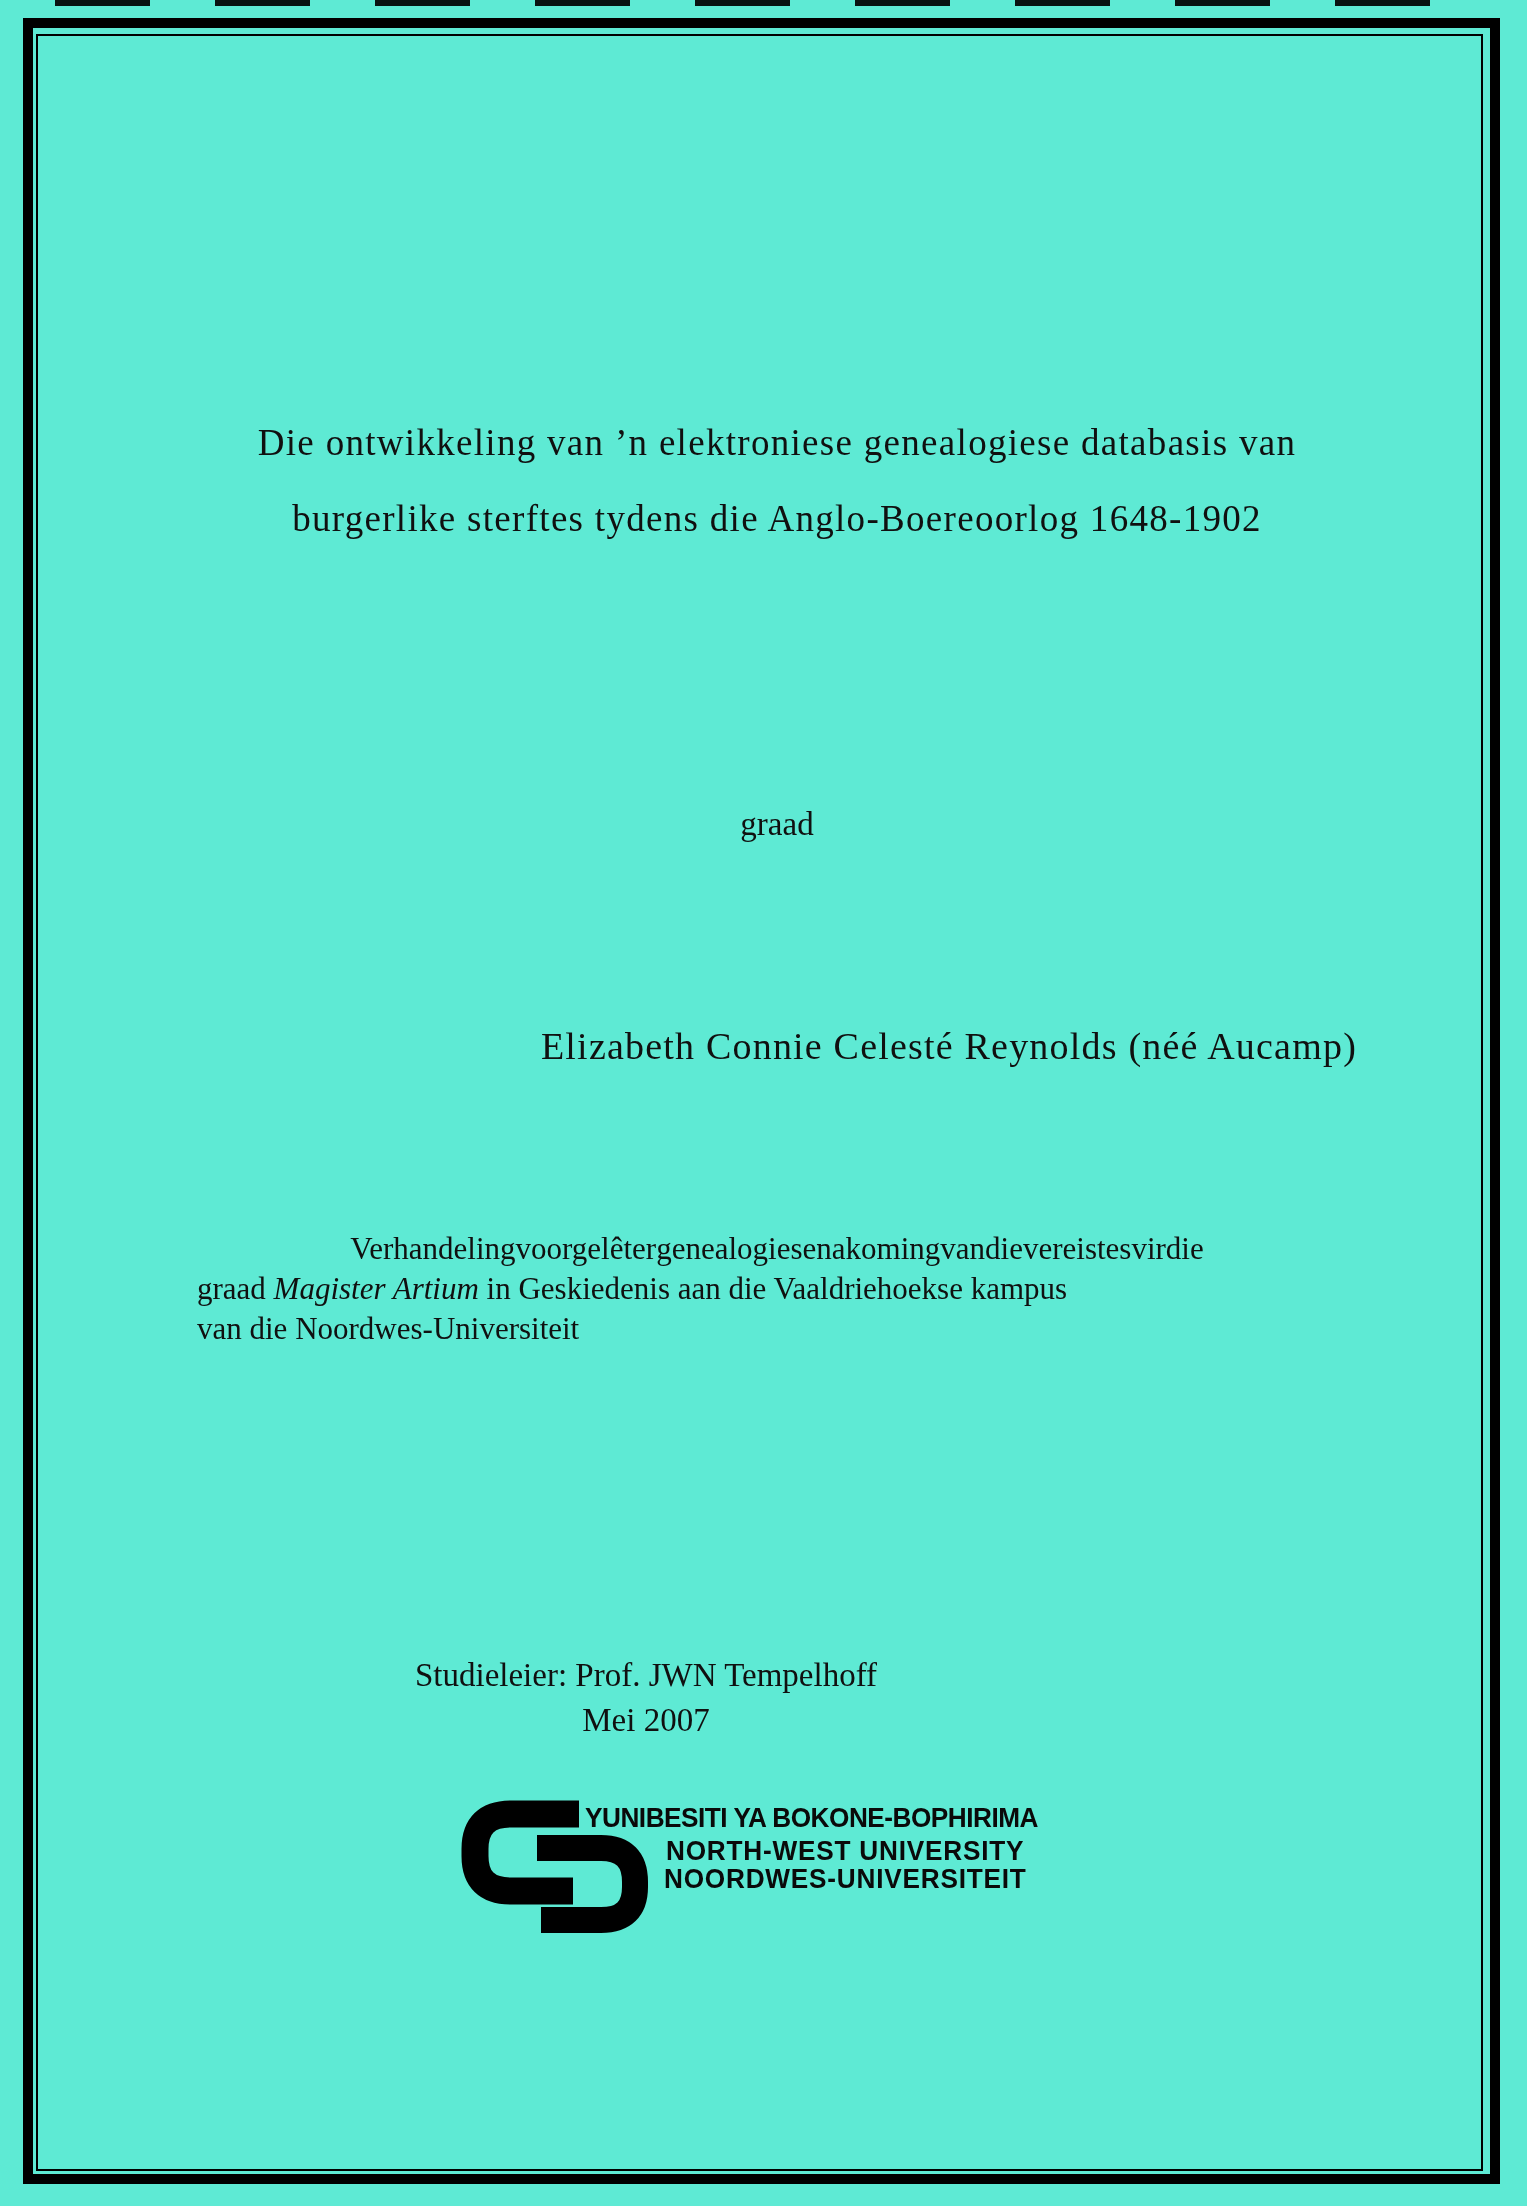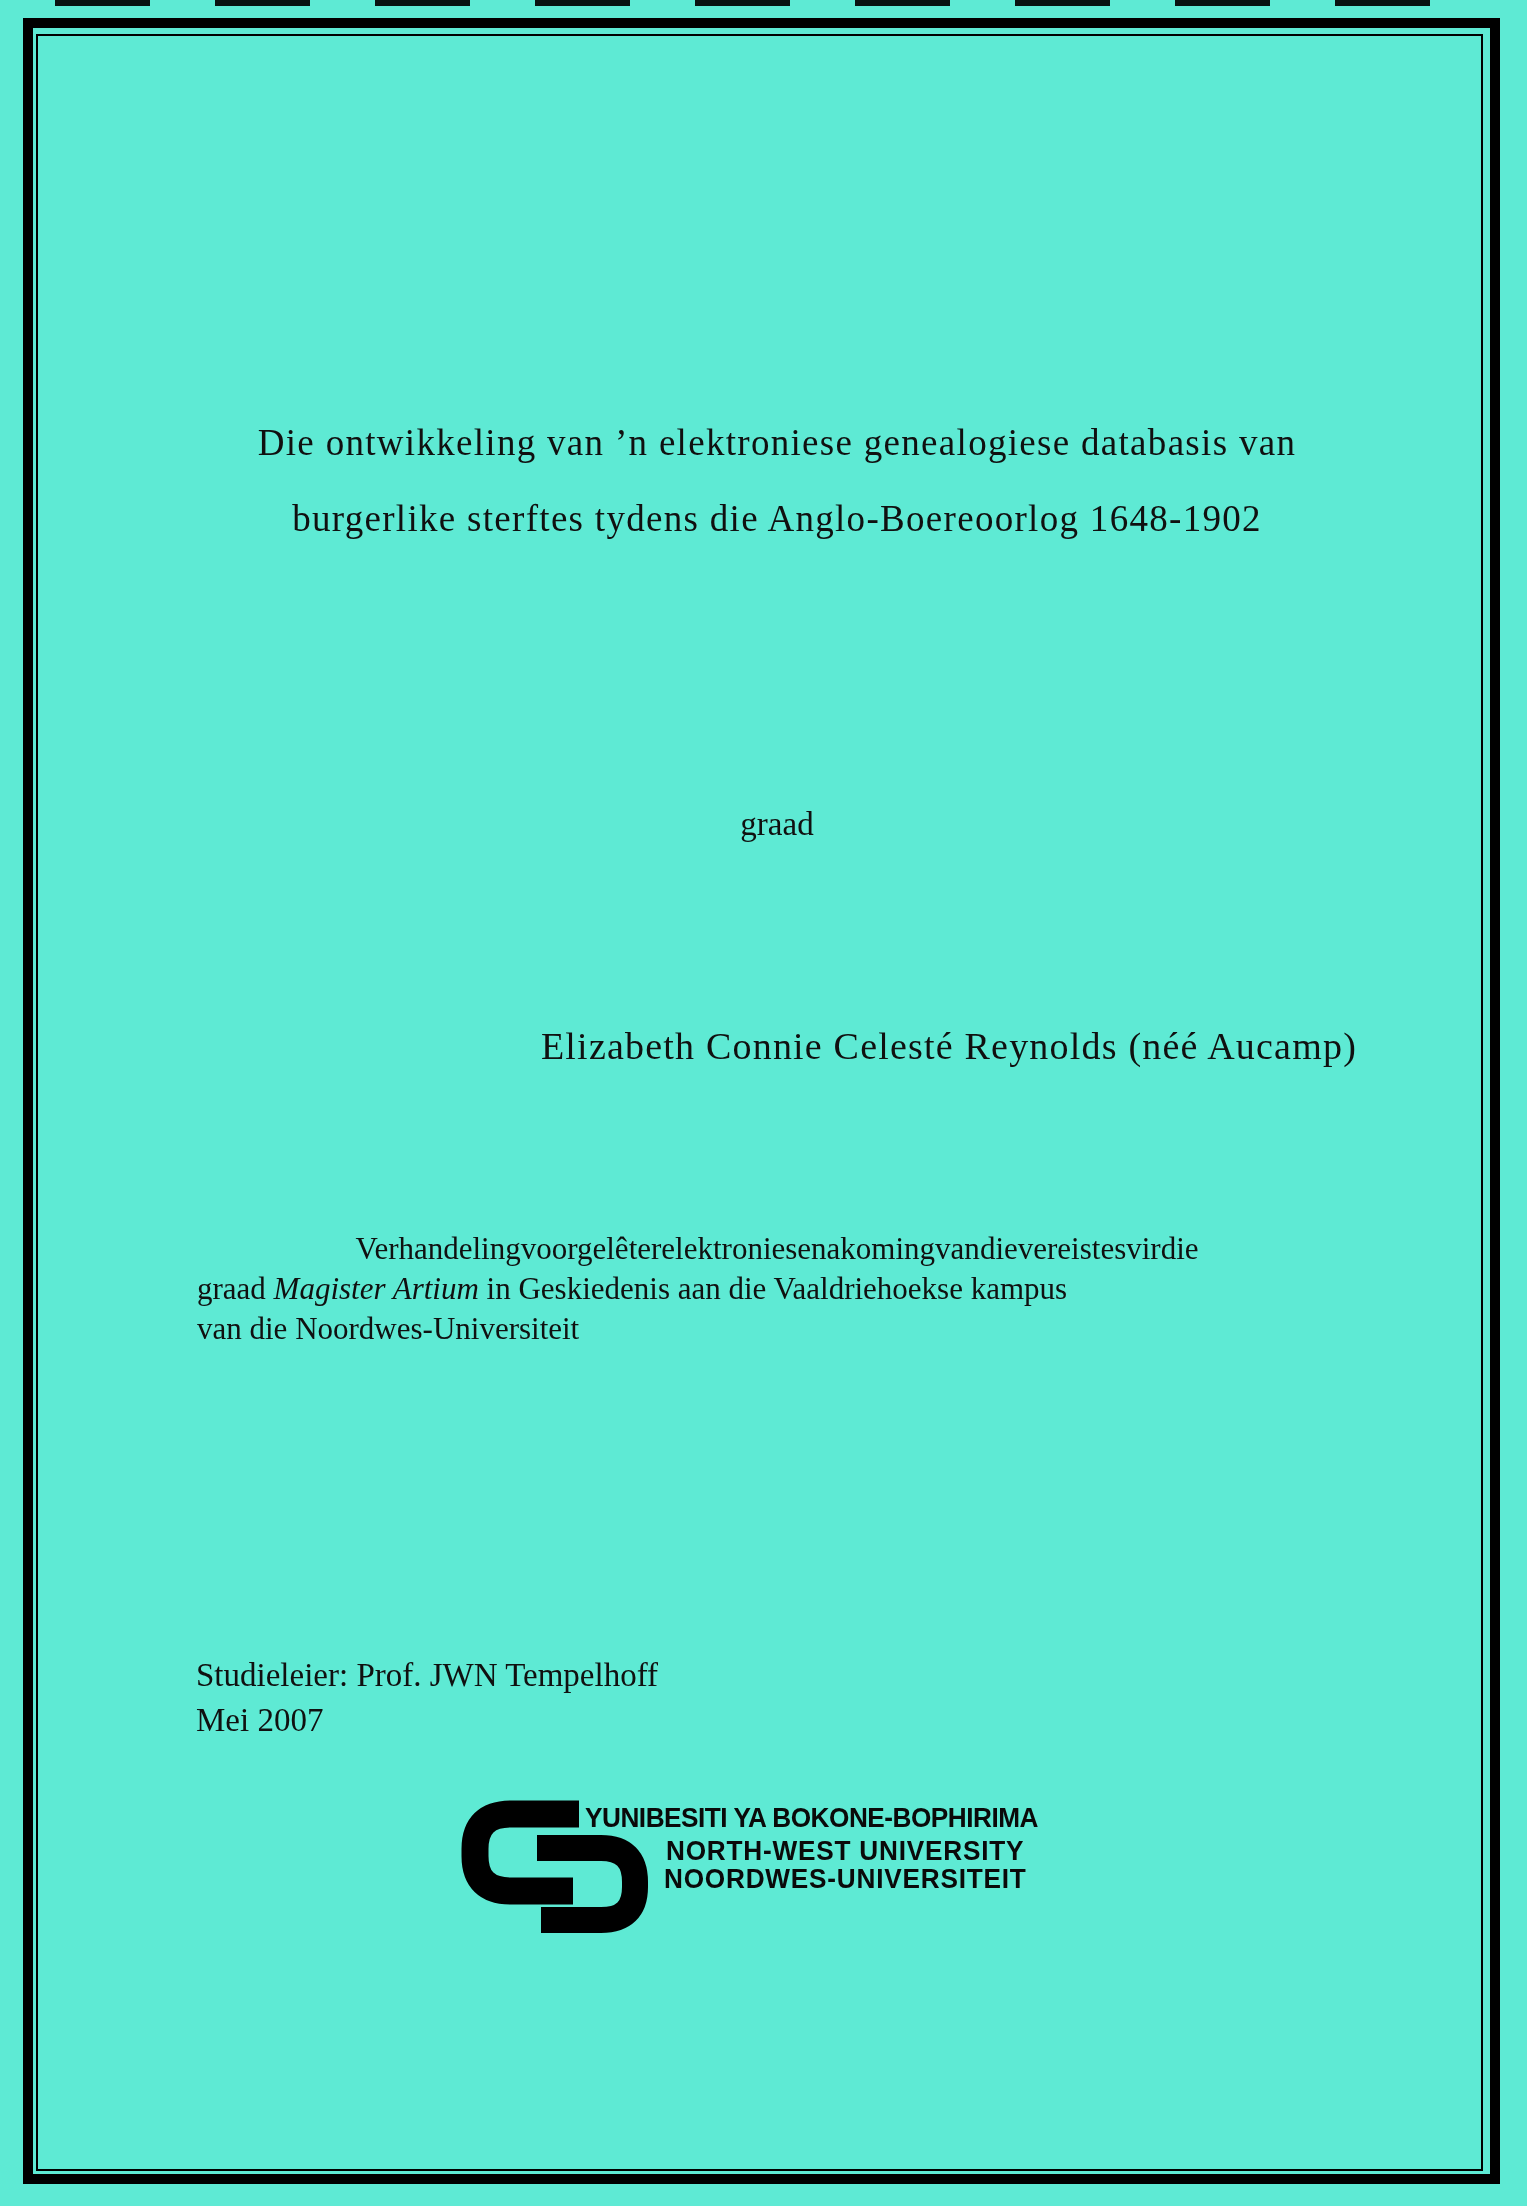--- a/index.html
+++ b/index.html
@@ -41,21 +41,21 @@
   }
   .statement{
     position:absolute;left:197px;top:1229px;width:1160px;
     font-size:31px;line-height:40px;
   }
   .statement .just{display:flex;justify-content:center;}
   .statement .seg{white-space:pre;}
   .italic{font-style:italic;margin-top:25px;}
   .supervisor-block{
     position:absolute;left:196px;top:1653px;width:900px;
-    font-size:33px;line-height:45px;
+    font-size:33px;line-height:45px;text-align:center;
   }
   
   .logo-mark{
     position:absolute;left:461px;top:1799px;width:190px;height:135px;
   }
   .logo-line{
     position:absolute;
     font-family:"Liberation Sans", sans-serif;
     font-weight:bold;font-size:27px;color:#0a0a0a;
     letter-spacing:-0.5px;white-space:nowrap;
@@ -81,21 +81,21 @@
 
   <div class="byline">graad</div>
 
   <div class="author">Elizabeth Connie Celesté Reynolds (néé Aucamp)</div>
 
   <div class="statement">
     <div class="just">
         <span>Verhandeling</span>
         <span>voorgelê</span>
         <span>ter</span>
-        <span>elektroniese</span>
+        <span>genealogiese</span>
         <span>nakoming</span>
         <span>van</span>
         <span>die</span>
         <span>vereistes</span>
         <span>vir</span>
         <span>die</span>
       </div>
     <div>
       <span class="seg">graad </span><span class="seg italic">Magister Artium</span><span class="seg"> in Geskiedenis aan die Vaaldriehoekse kampus</span>
     </div>

